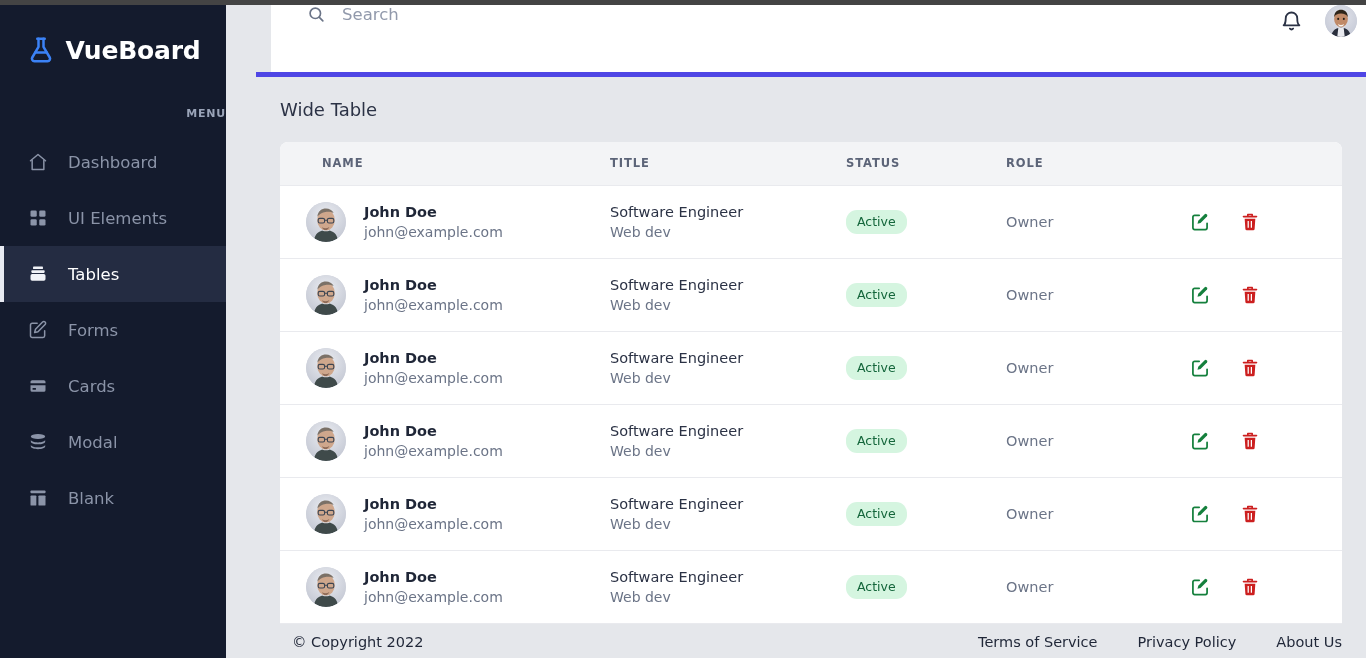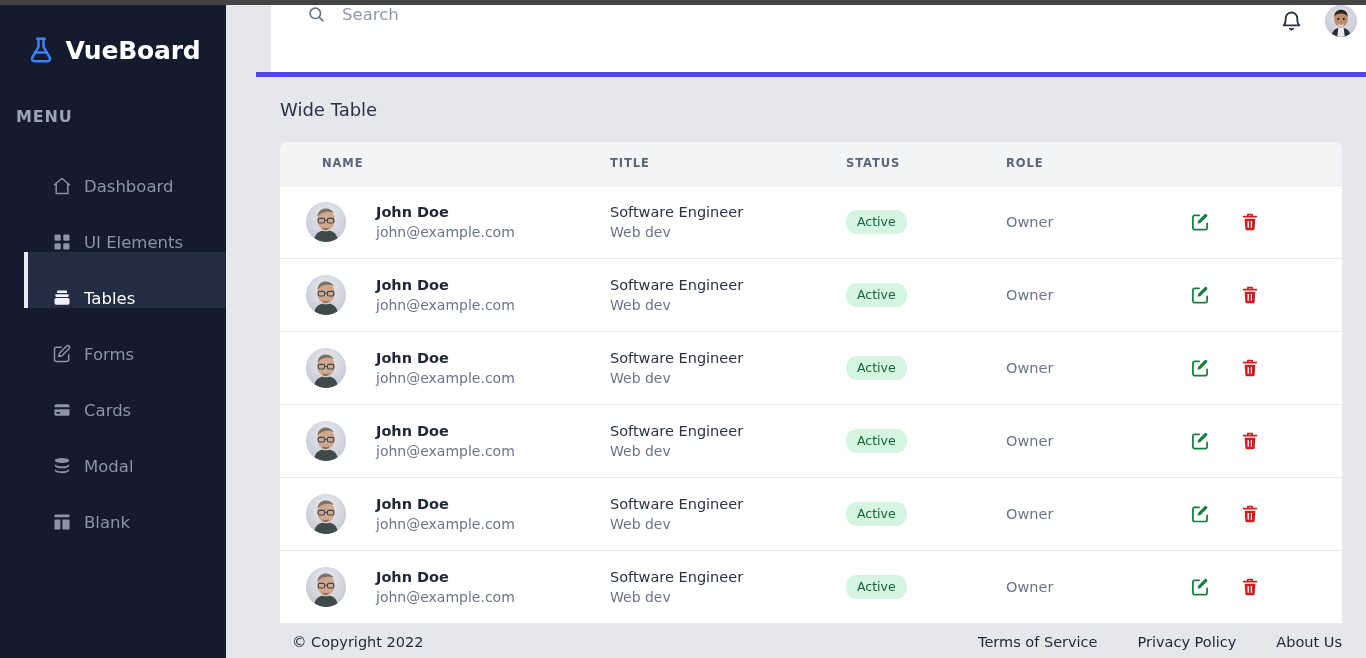--- a/index.html
+++ b/index.html
@@ -35,34 +35,34 @@
   }
   .brand-icon { width: 30px; height: 30px; display: block; color: #3b82f6; }
   .brand-name {
     color: #ffffff;
     font-size: 25px;
     font-weight: bold;
     letter-spacing: -0.2px;
   }
   .menu-label {
     color: #9aa4b8;
-    font-size: 16px;
+    font-size: 11px;
     font-weight: bold;
     letter-spacing: 0.8px;
     padding: 18px 0 0 16px;
+    text-align: right;
   }
   .nav { margin-top: 14px; }
   .nav-item {
     position: relative;
     height: 56px;
-    display: flex; align-items: flex-end;
+    display: flex; align-items: center;
     padding-left: 28px;
-    gap: 12px;
+    gap: 20px;
     cursor: pointer;
-    margin-left: 24px;
   }
   .nav-item .nav-icon { width: 20px; height: 20px; color: #8b94a8; flex: 0 0 20px; }
   .nav-item .nav-text { color: #8b94a8; font-size: 16.5px; }
   .nav-item.active { background: #242c42; }
   .nav-item.active::before {
     content: ""; position: absolute; left: 0; top: 0;
     width: 4px; height: 100%; background: #e8ebf2;
   }
   .nav-item.active .nav-icon { color: #f1f3f8; }
   .nav-item.active .nav-text { color: #ffffff; }
@@ -135,21 +135,21 @@
   th.c-role { width: 180px; }
   th.c-actions { width: 156px; }
 
   tbody td {
     border-bottom: 1px solid #e9eaee;
     height: 73px;
     vertical-align: middle;
     padding: 0;
   }
   td.c-name { padding-left: 26px; }
-  .person { display: flex; align-items: center; gap: 30px; }
+  .person { display: flex; align-items: center; gap: 18px; }
   .avatar-cell {
     width: 40px; height: 40px; border-radius: 50%;
     overflow: hidden; flex: 0 0 40px; background: #d2d5de;
     display: block;
   }
   .person-name { font-size: 14.5px; font-weight: bold; color: #1f2637; line-height: 20px; }
   .person-mail { font-size: 14px; color: #6b7487; line-height: 20px; }
   .job-title { font-size: 14.5px; color: #2b3245; line-height: 20px; }
   .job-dept { font-size: 14px; color: #6b7487; line-height: 20px; }
   .badge {

